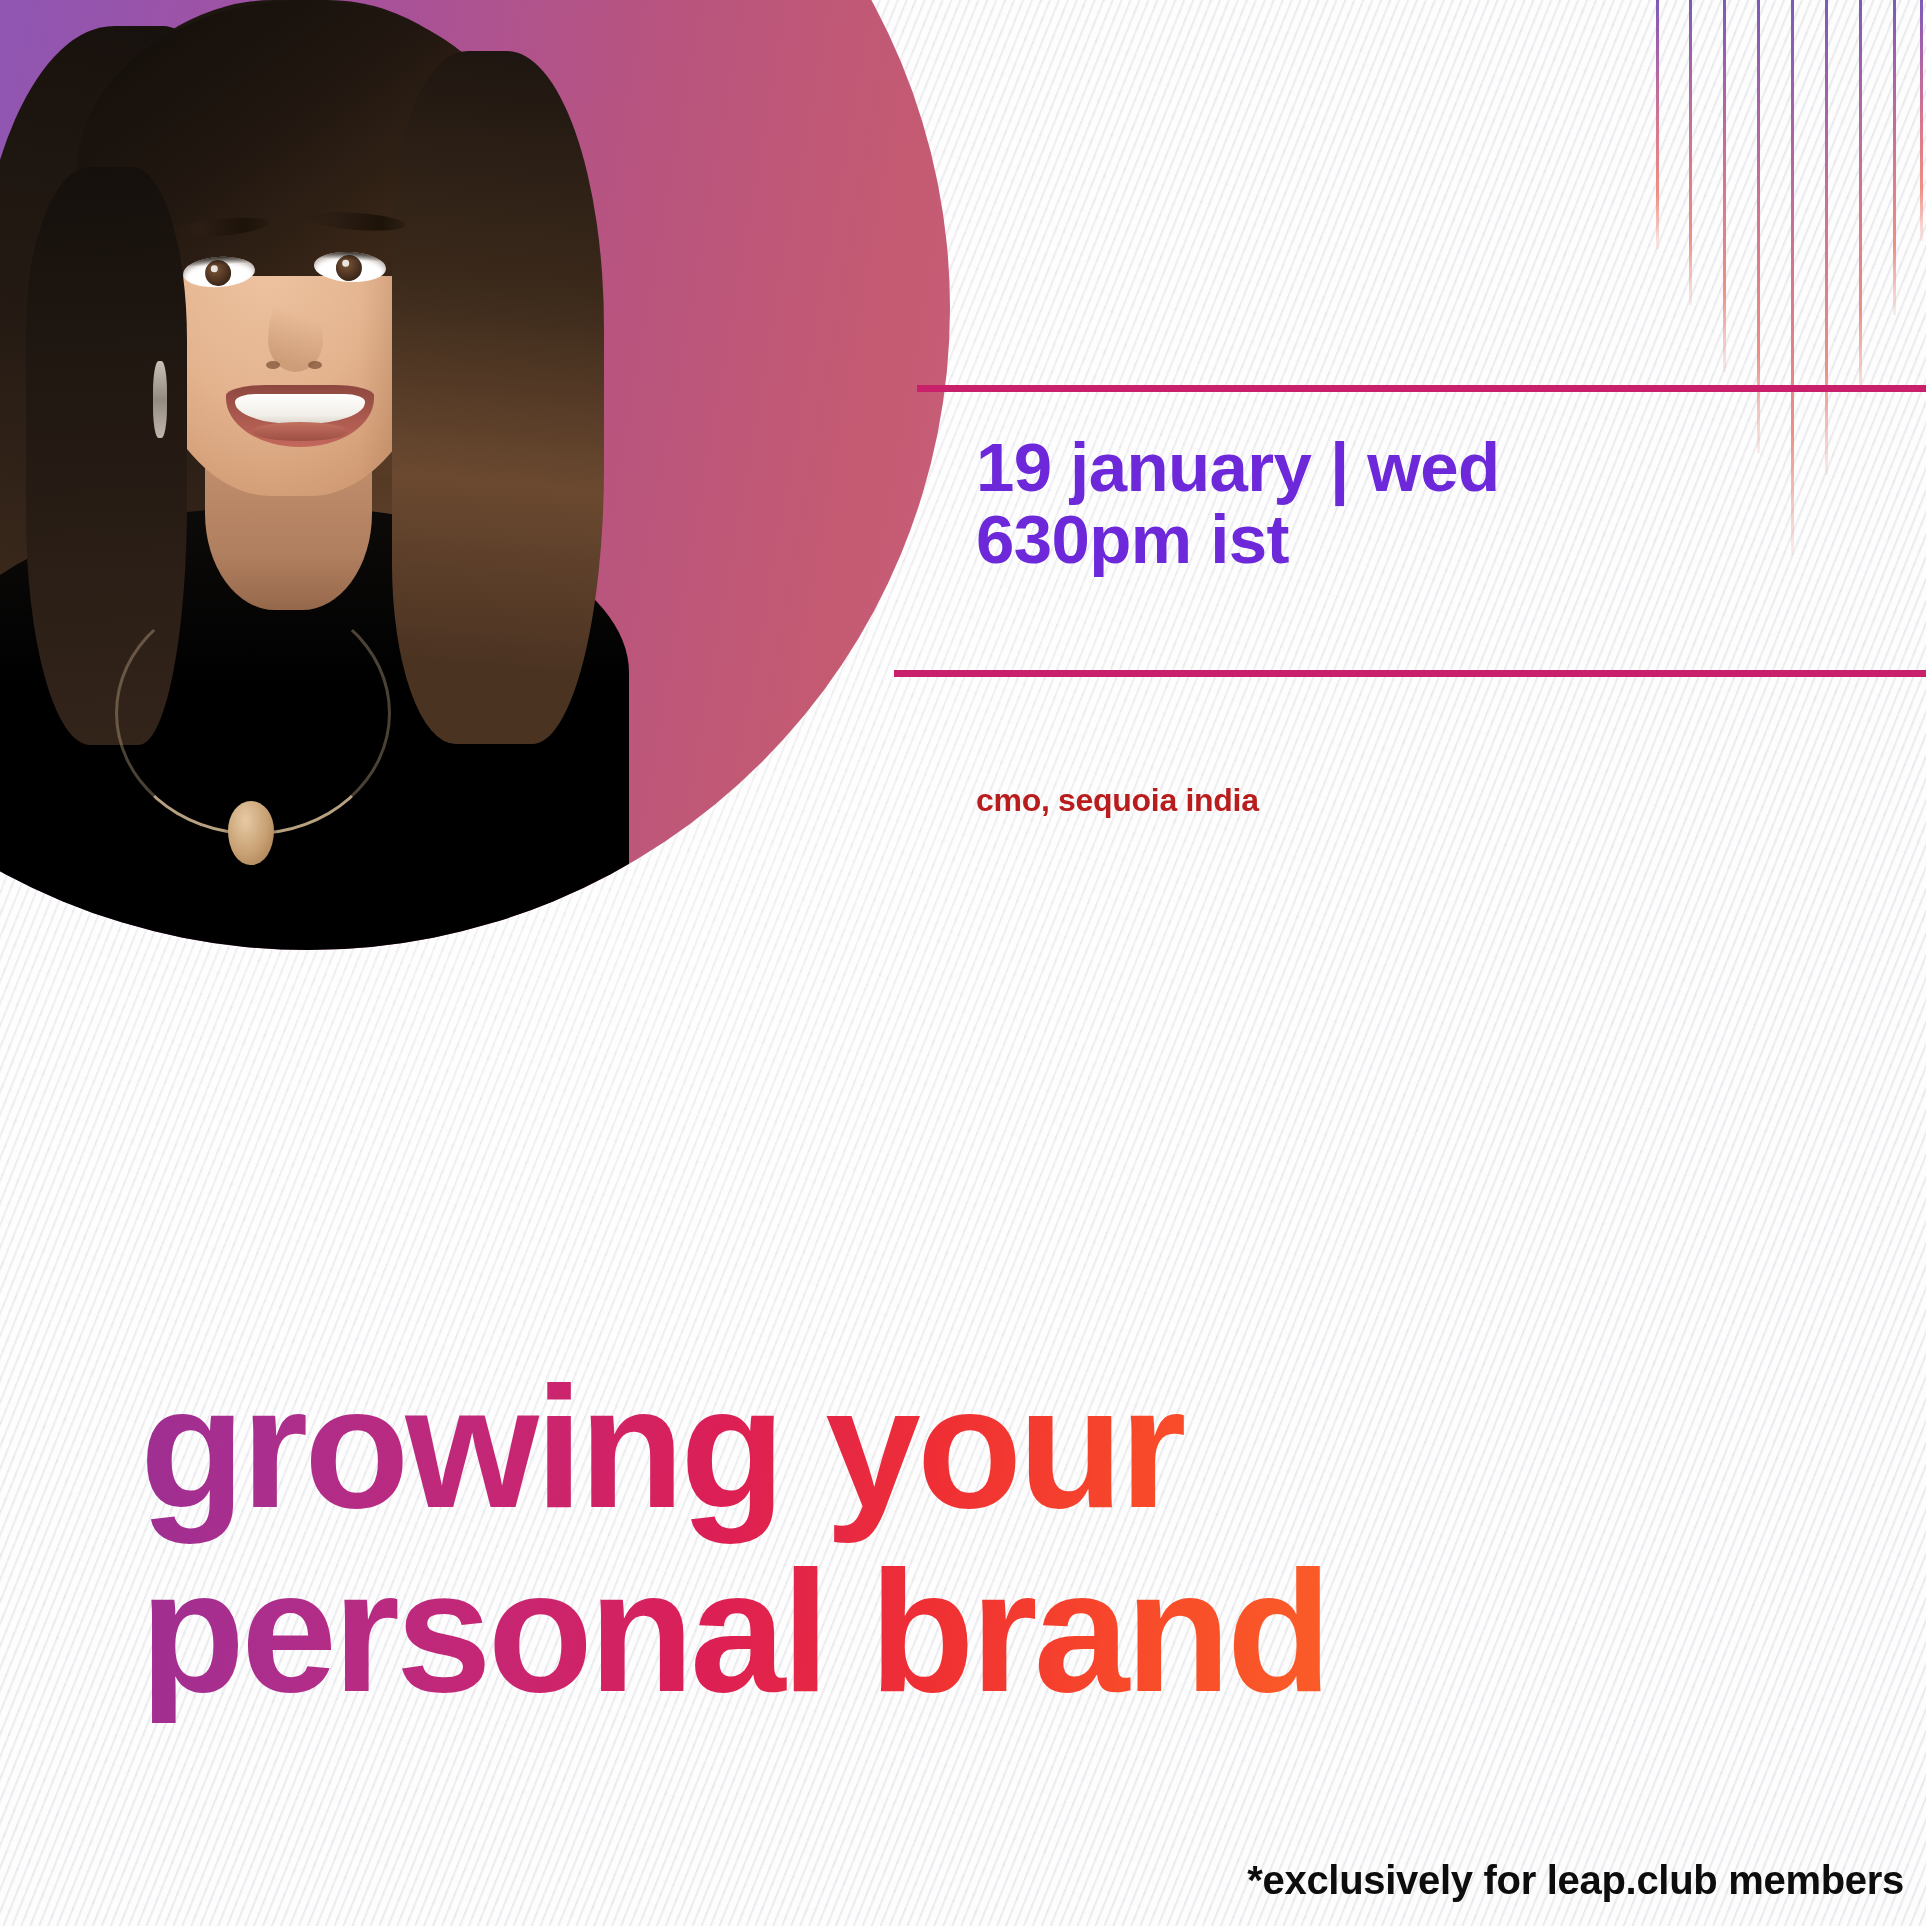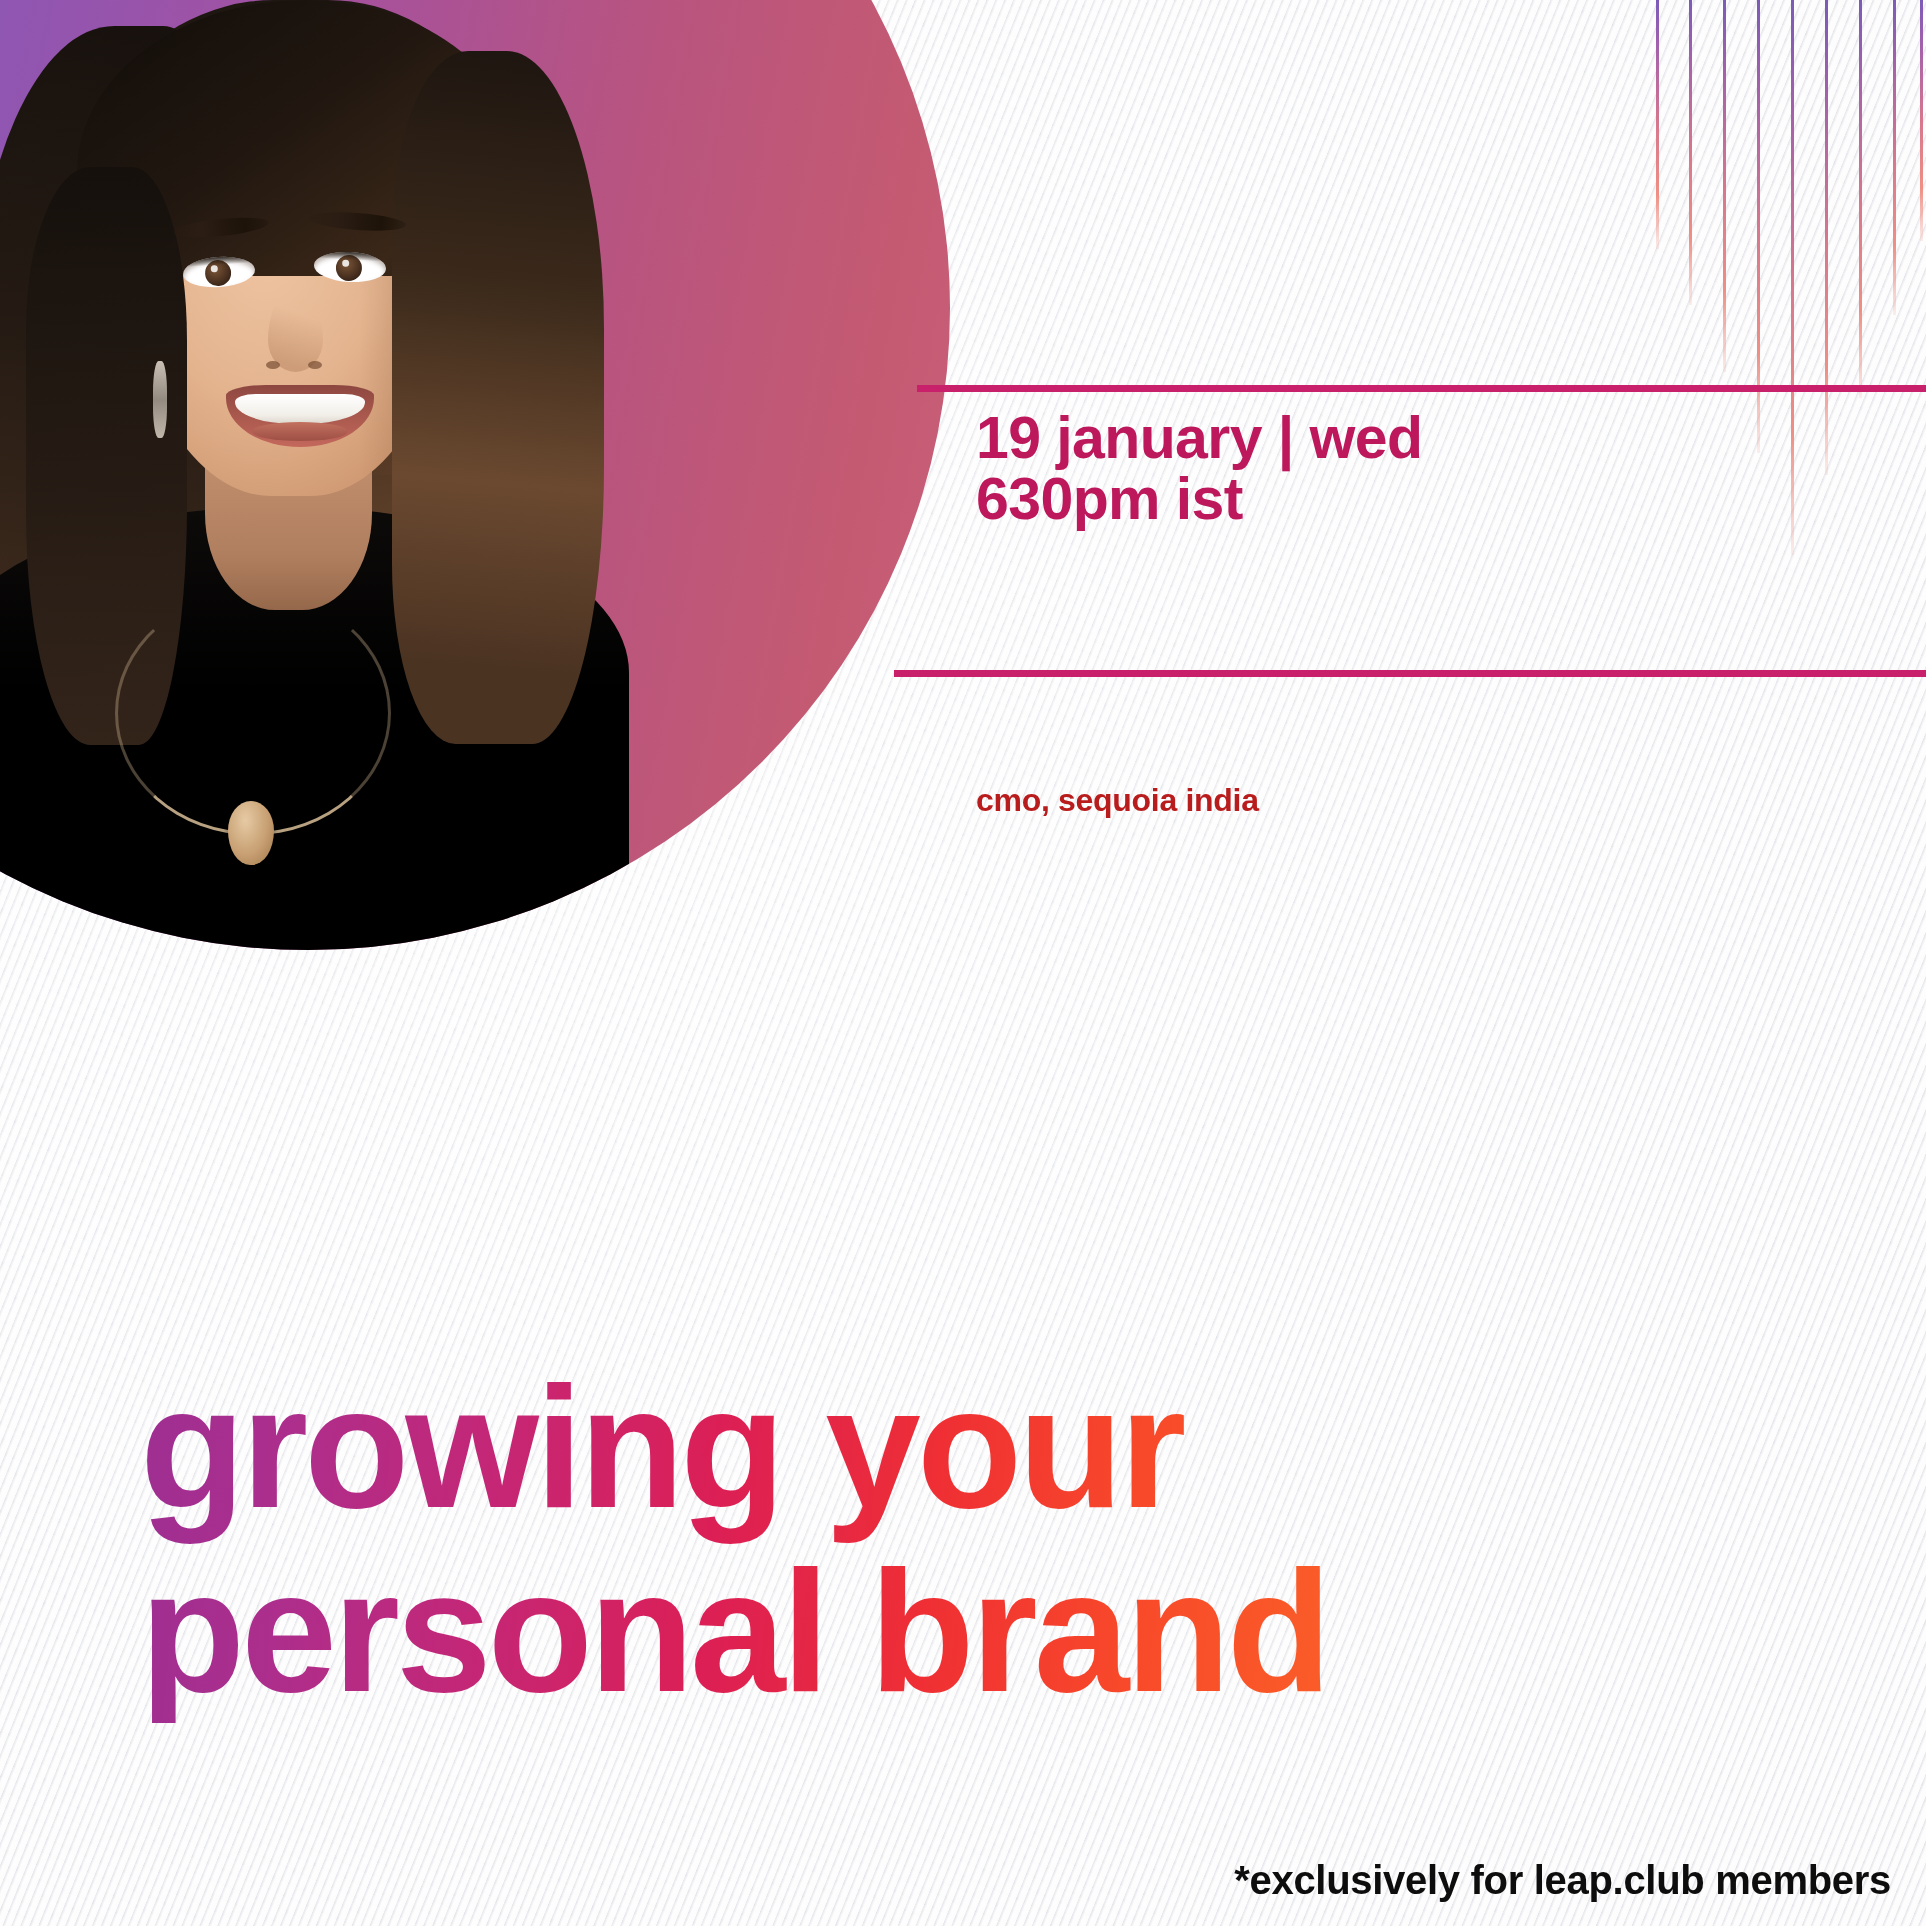--- a/index.html
+++ b/index.html
@@ -292,26 +292,26 @@
     position: absolute;
     height: 7px;
     background: #c9206b;
   }
   .divider-top { left: 917px; top: 385px; right: 0; }
   .divider-mid { left: 894px; top: 670px; right: 0; }
 
   .datetime {
     position: absolute;
     left: 976px;
-    top: 408px;
-    font-size: 59px;
+    top: 432px;
+    font-size: 69px;
     font-weight: bold;
     line-height: 1.04;
     letter-spacing: -0.6px;
-    color: #be185d;
+    color: #6d28d9;
     white-space: pre;
   }
 
   .speaker-name {
     position: absolute;
     left: 976px;
     top: 700px;
     font-size: 67px;
     font-weight: bold;
     letter-spacing: -0.3px;
@@ -341,21 +341,21 @@
     -webkit-background-clip: text;
     background-clip: text;
     color: transparent;
     -webkit-text-fill-color: transparent;
     white-space: pre-line;
   }
 
   
   .footer-note {
     position: absolute;
-    right: 35px;
+    right: 22px;
     bottom: 23px;
     font-size: 40px;
     font-weight: bold;
     letter-spacing: -0.3px;
     color: #0d0d0d;
   }
 </style>
 </head>
 <body>
 

